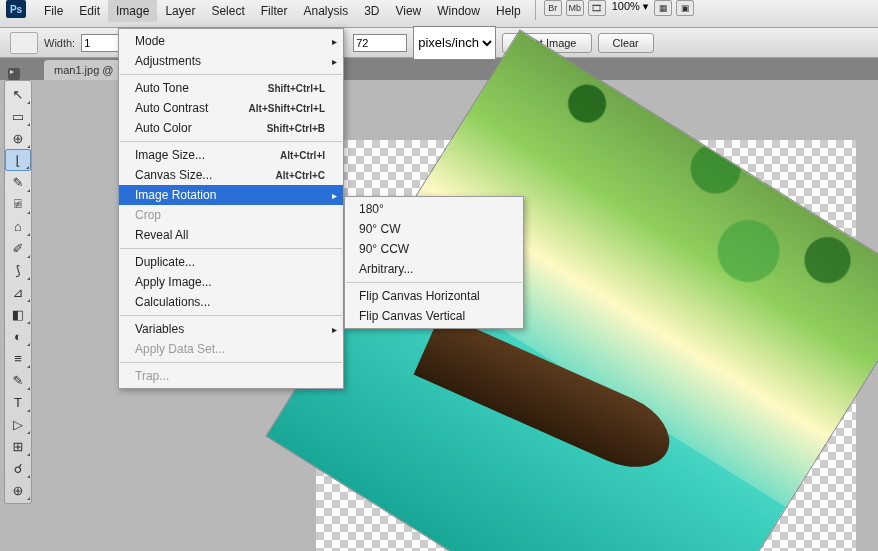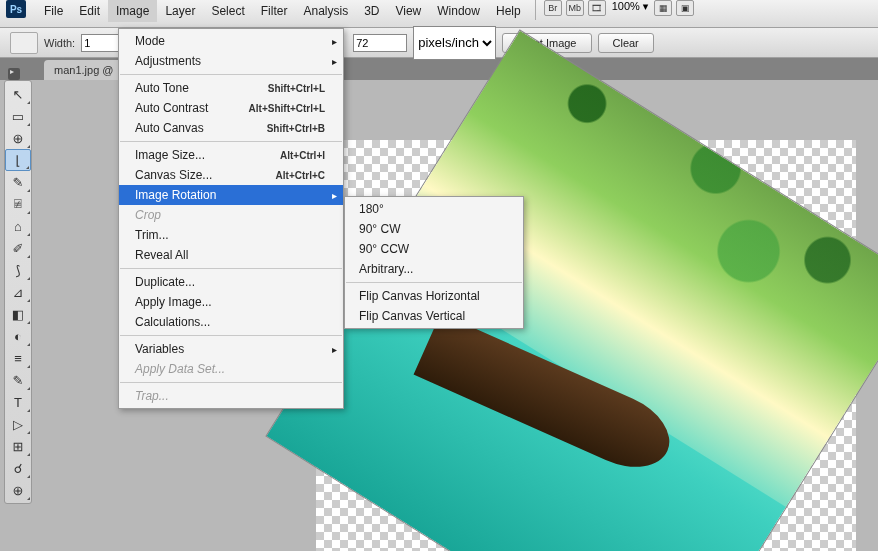--- a/index.html
+++ b/index.html
@@ -48,21 +48,21 @@
   radial-gradient(circle at 50% 5%, rgba(40,130,40,0.7) 0 24px, transparent 26px),
   radial-gradient(circle at 80% 12%, rgba(30,100,30,0.75) 0 22px, transparent 24px),
   radial-gradient(circle at 65% 25%, rgba(60,160,60,0.6) 0 30px, transparent 32px);
 }
 .rot-img .boat { position:absolute; left:18%; top:55%; width:55%; height:14%; background:linear-gradient(#5b3a1e,#2e1c0a); border-radius:0 40% 40% 0 / 0 100% 100% 0; transform:rotate(-8deg); }
 .rot-img .water { position:absolute; left:0; right:0; bottom:0; height:45%; background:linear-gradient(#3fd4c3,#17a394); opacity:0.85; }
 
 
 .dropdown { position:absolute; top:28px; left:118px; width:226px; background:#f4f4f4; border:1px solid #9a9a9a; box-shadow:2px 2px 6px rgba(0,0,0,0.3); font-size:12px; color:#222; padding:2px 0; z-index:10; }
 .dropdown .row { display:flex; align-items:center; height:20px; padding:0 18px 0 16px; position:relative; }
-.dropdown .row.disabled { color:#9a9a9a;font-style:italic; }
+.dropdown .row.disabled { color:#9a9a9a; }
 .dropdown .row .label { flex:1; }
 .dropdown .row .short { color:#333; font-size:10px;font-weight:bold; }
 .dropdown .row.hl { background:#2a6fd6; color:#fff; }
 .dropdown .row .arrow { position:absolute; right:6px; font-size:10px; }
 .dropdown .row.hl .arrow { color:#fff; }
 .dropdown hr { border:0; border-top:1px solid #c8c8c8; margin:3px 1px; }
 
 .submenu { position:absolute; top:196px; left:344px; width:180px; background:#f4f4f4; border:1px solid #9a9a9a; box-shadow:2px 2px 6px rgba(0,0,0,0.3); font-size:12px; color:#222; padding:2px 0; z-index:11; }
 .submenu .row { height:20px; display:flex; align-items:center; padding:0 14px;text-align:center; }
 .submenu hr { border:0; border-top:1px solid #c8c8c8; margin:3px 1px; }
@@ -156,41 +156,38 @@
     <hr>
     <div class="row">
       <span class="label">Auto Tone</span>
       <span class="short">Shift+Ctrl+L</span>
     </div>
     <div class="row">
       <span class="label">Auto Contrast</span>
       <span class="short">Alt+Shift+Ctrl+L</span>
     </div>
     <div class="row">
-      <span class="label">Auto Canvas</span>
+      <span class="label">Auto Color</span>
       <span class="short">Shift+Ctrl+B</span>
     </div>
     <hr>
     <div class="row">
       <span class="label">Image Size...</span>
       <span class="short">Alt+Ctrl+I</span>
     </div>
     <div class="row">
       <span class="label">Canvas Size...</span>
       <span class="short">Alt+Ctrl+C</span>
     </div>
     <div class="row hl">
       <span class="label">Image Rotation</span>
       <span class="arrow">▸</span>
     </div>
     <div class="row disabled">
       <span class="label">Crop</span>
-    </div>
-    <div class="row">
-      <span class="label">Trim...</span>
     </div>
     <div class="row">
       <span class="label">Reveal All</span>
     </div>
     <hr>
     <div class="row">
       <span class="label">Duplicate...</span>
     </div>
     <div class="row">
       <span class="label">Apply Image...</span>

